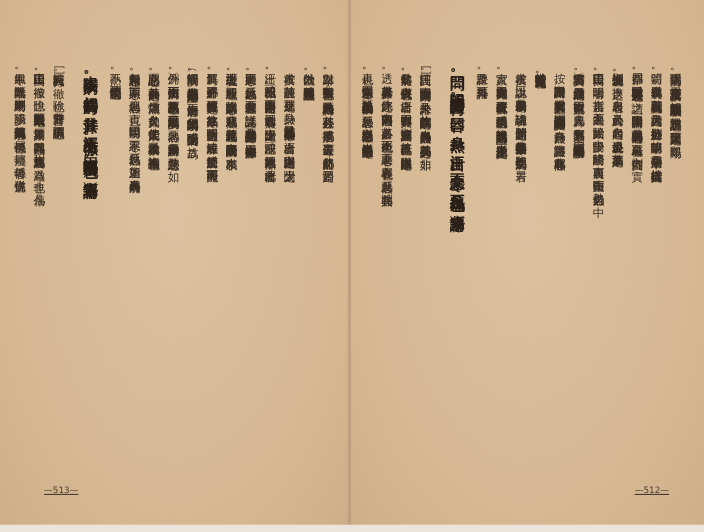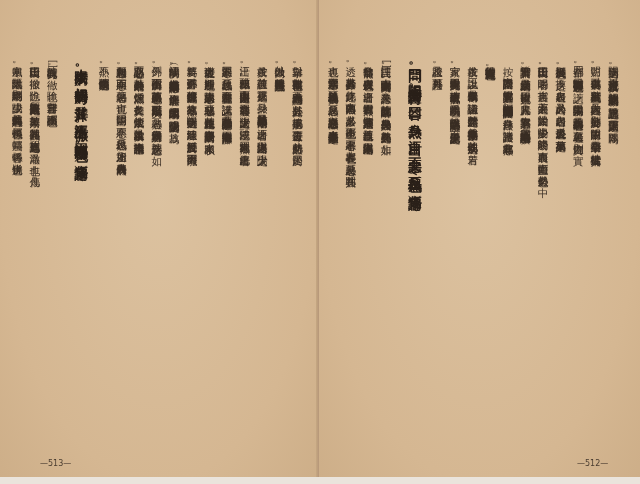--- a/index.html
+++ b/index.html
@@ -25,22 +25,23 @@
     color:#3a2e24;
     font-size:10.6px; line-height:17.6px;
     letter-spacing:0.3px;
   }
   .page.left .textblock { right:12px; width:290px; }
   .page.right .textblock { right:18px; width:290px; }
   .col { display:block; white-space:nowrap; }
   .col.head { font-size:13.6px; line-height:26px; color:#2a2019; font-weight:bold; letter-spacing:1px; }
   .col.gap { margin-left:8px; }
   .pagenum {
-    position:absolute; top:459px; font-size:8px; color:#4a3c30;
+    position:absolute; top:441px; font-size:8px; color:#4a3c30;
     font-family:"DejaVu Sans", sans-serif;
+    text-decoration:underline;
   }
   .page.left .pagenum { left:40px; }
   .page.right .pagenum { left:258px; }
 </style>
 </head>
 <body>
 
 <div class="spread">
   <div class="page left">
     <div class="textblock">

